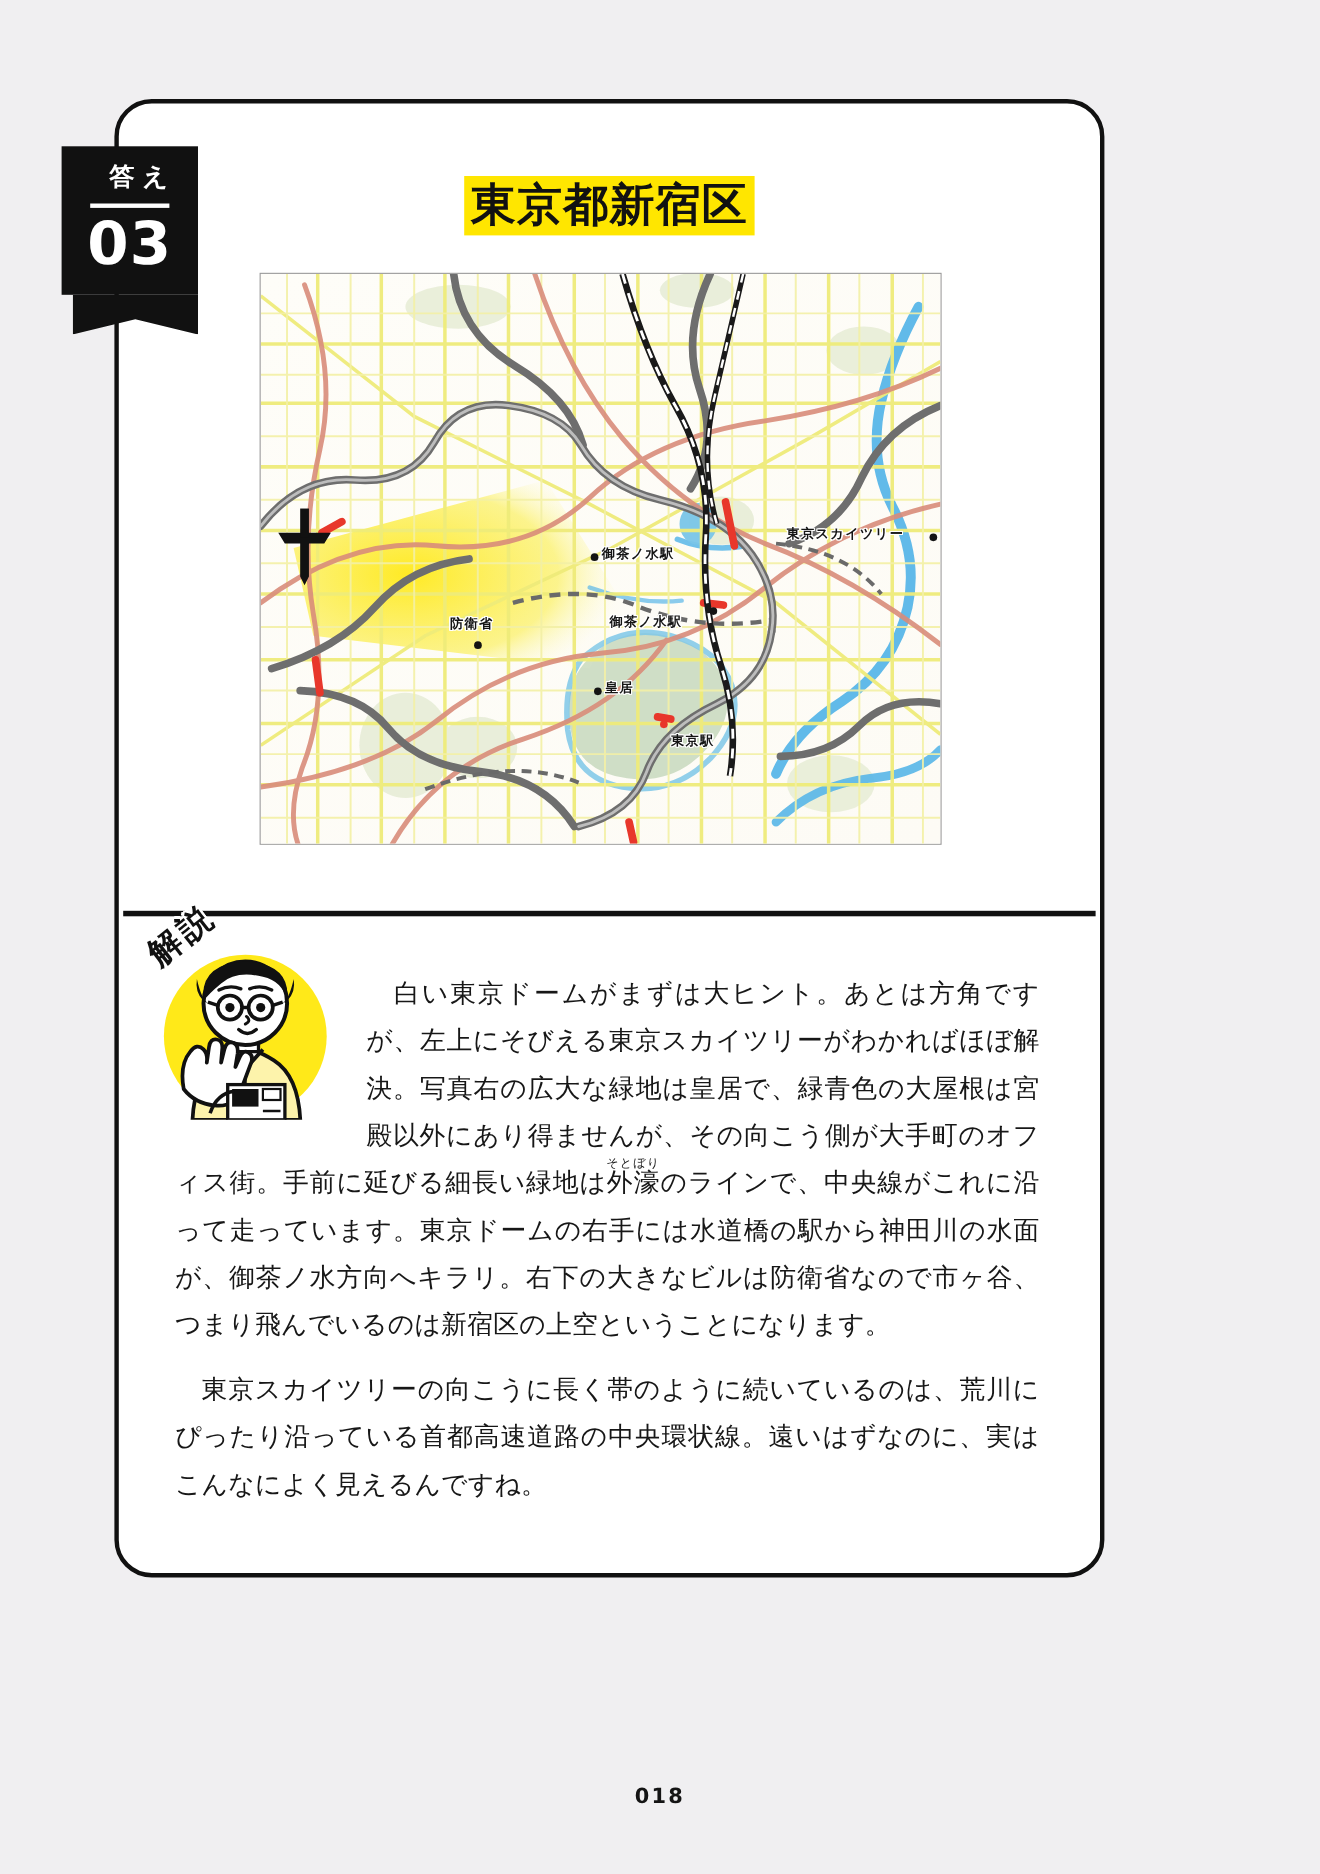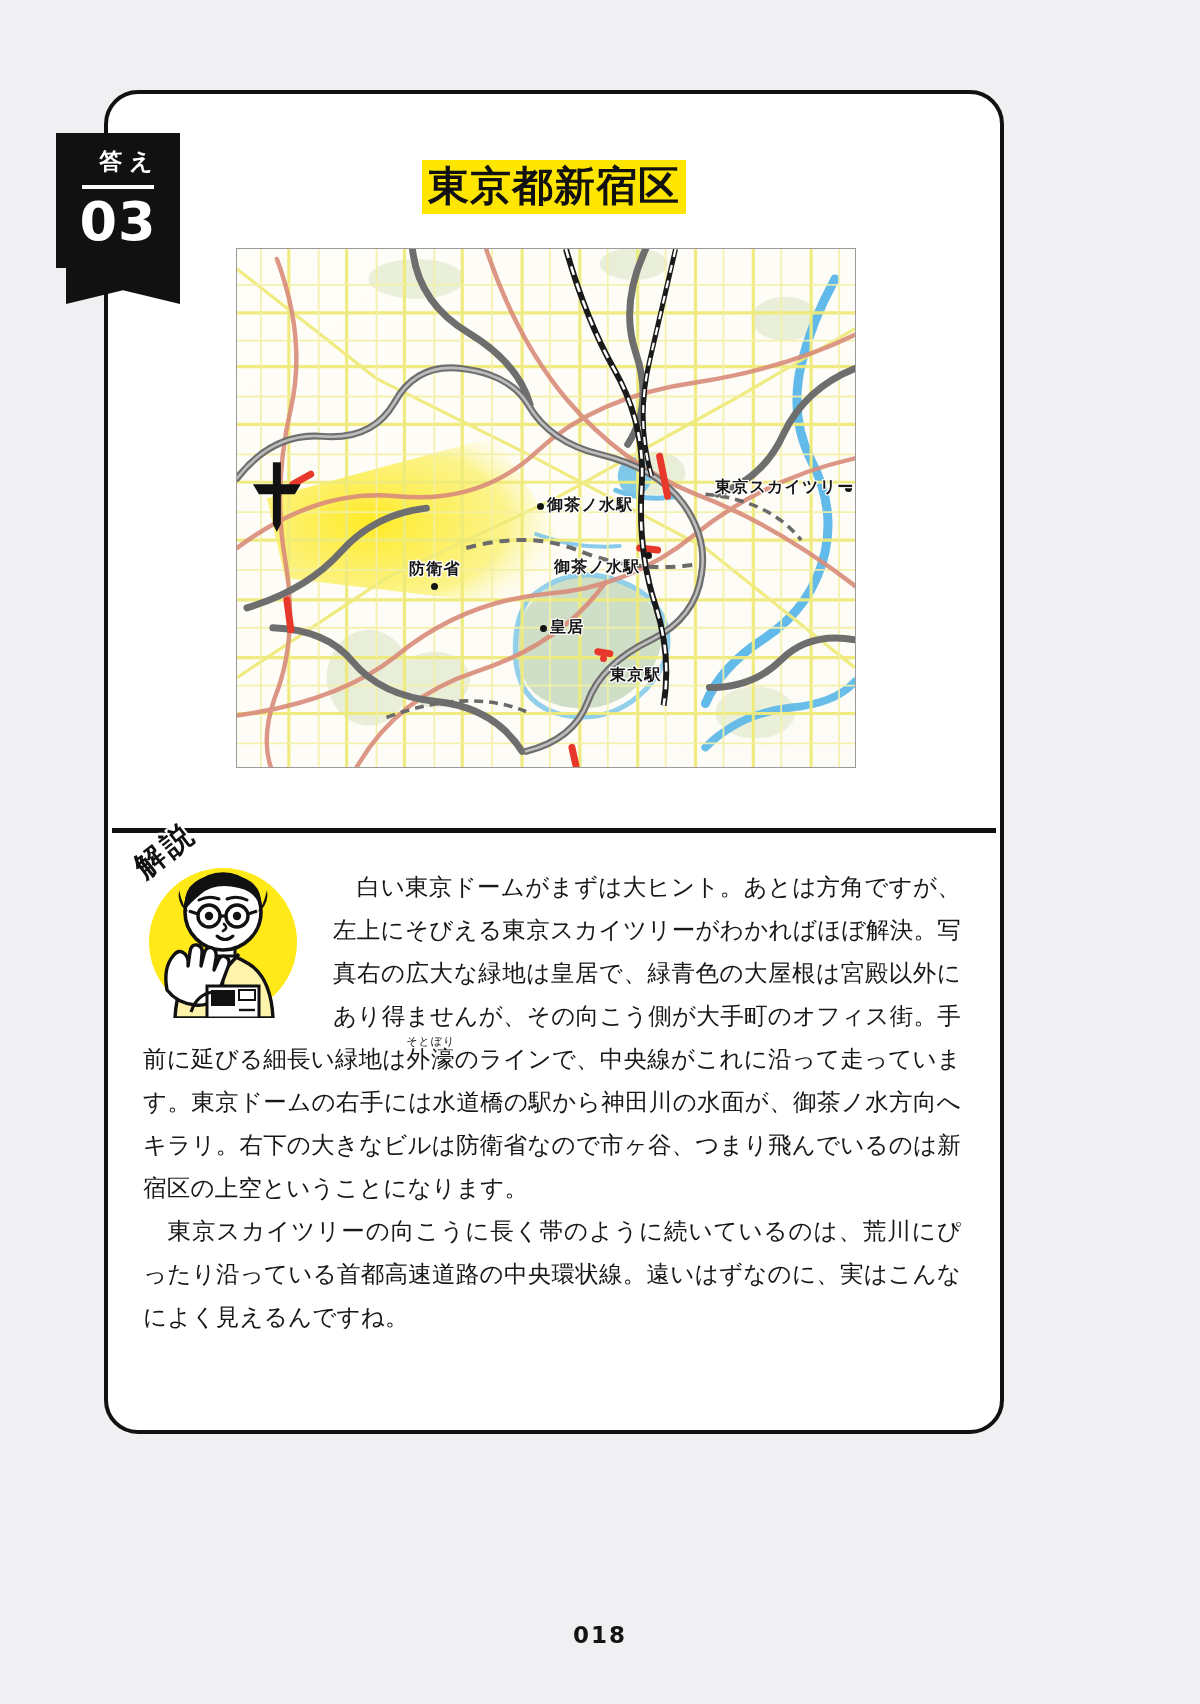--- a/index.html
+++ b/index.html
@@ -108,21 +108,21 @@
     border: 1px solid #9a9a9a;
     box-sizing: border-box;
     overflow: hidden;
     background: #fdfcfb;
   }
   #map-canvas { position: absolute; inset: 0; }
 
   .map-label {
     position: absolute;
     font-family: Liberation Sans, sans-serif;
-    font-size: 16px;
+    font-size: 12px;
     font-weight: 700;
     color: #141414;
     white-space: nowrap;
     letter-spacing: 1.2px;
     text-shadow:
        1px 0 0 #fff, -1px 0 0 #fff, 0 1px 0 #fff, 0 -1px 0 #fff,
        1px 1px 0 #fff, -1px -1px 0 #fff, 1px -1px 0 #fff, -1px 1px 0 #fff;
   }
   .map-dot {
     position: absolute;
@@ -172,21 +172,21 @@
     left: 143px;
     top: 866px;
     width: 818px;
     font-family: "DejaVu Sans", sans-serif;
     font-size: 23.5px;
     line-height: 43px;
     color: #171717;
     letter-spacing: 0.2px;
     text-align: justify;
   }
-  #body-text p { margin: 0; }
+  #body-text p { margin: 16px; }
   .wrap-float {
     float: left;
     width: 190px;
     height: 172px;
     shape-outside: content-box;
   }
   .para-indent::before {
     content: "\3000";
   }
   ruby { ruby-position: over; }
@@ -198,21 +198,21 @@
   }
 
   
   #page-number {
     position: absolute;
     left: 0;
     top: 1622px;
     width: 1200px;
     text-align: center;
     font-family: "DejaVu Sans", sans-serif;
-    font-size: 23px;
+    font-size: 19px;
     font-weight: 700;
     letter-spacing: 2px;
     color: #141414;
   }
 </style>
 </head>
 <body>
 
 <div id="page-card"></div>
 

